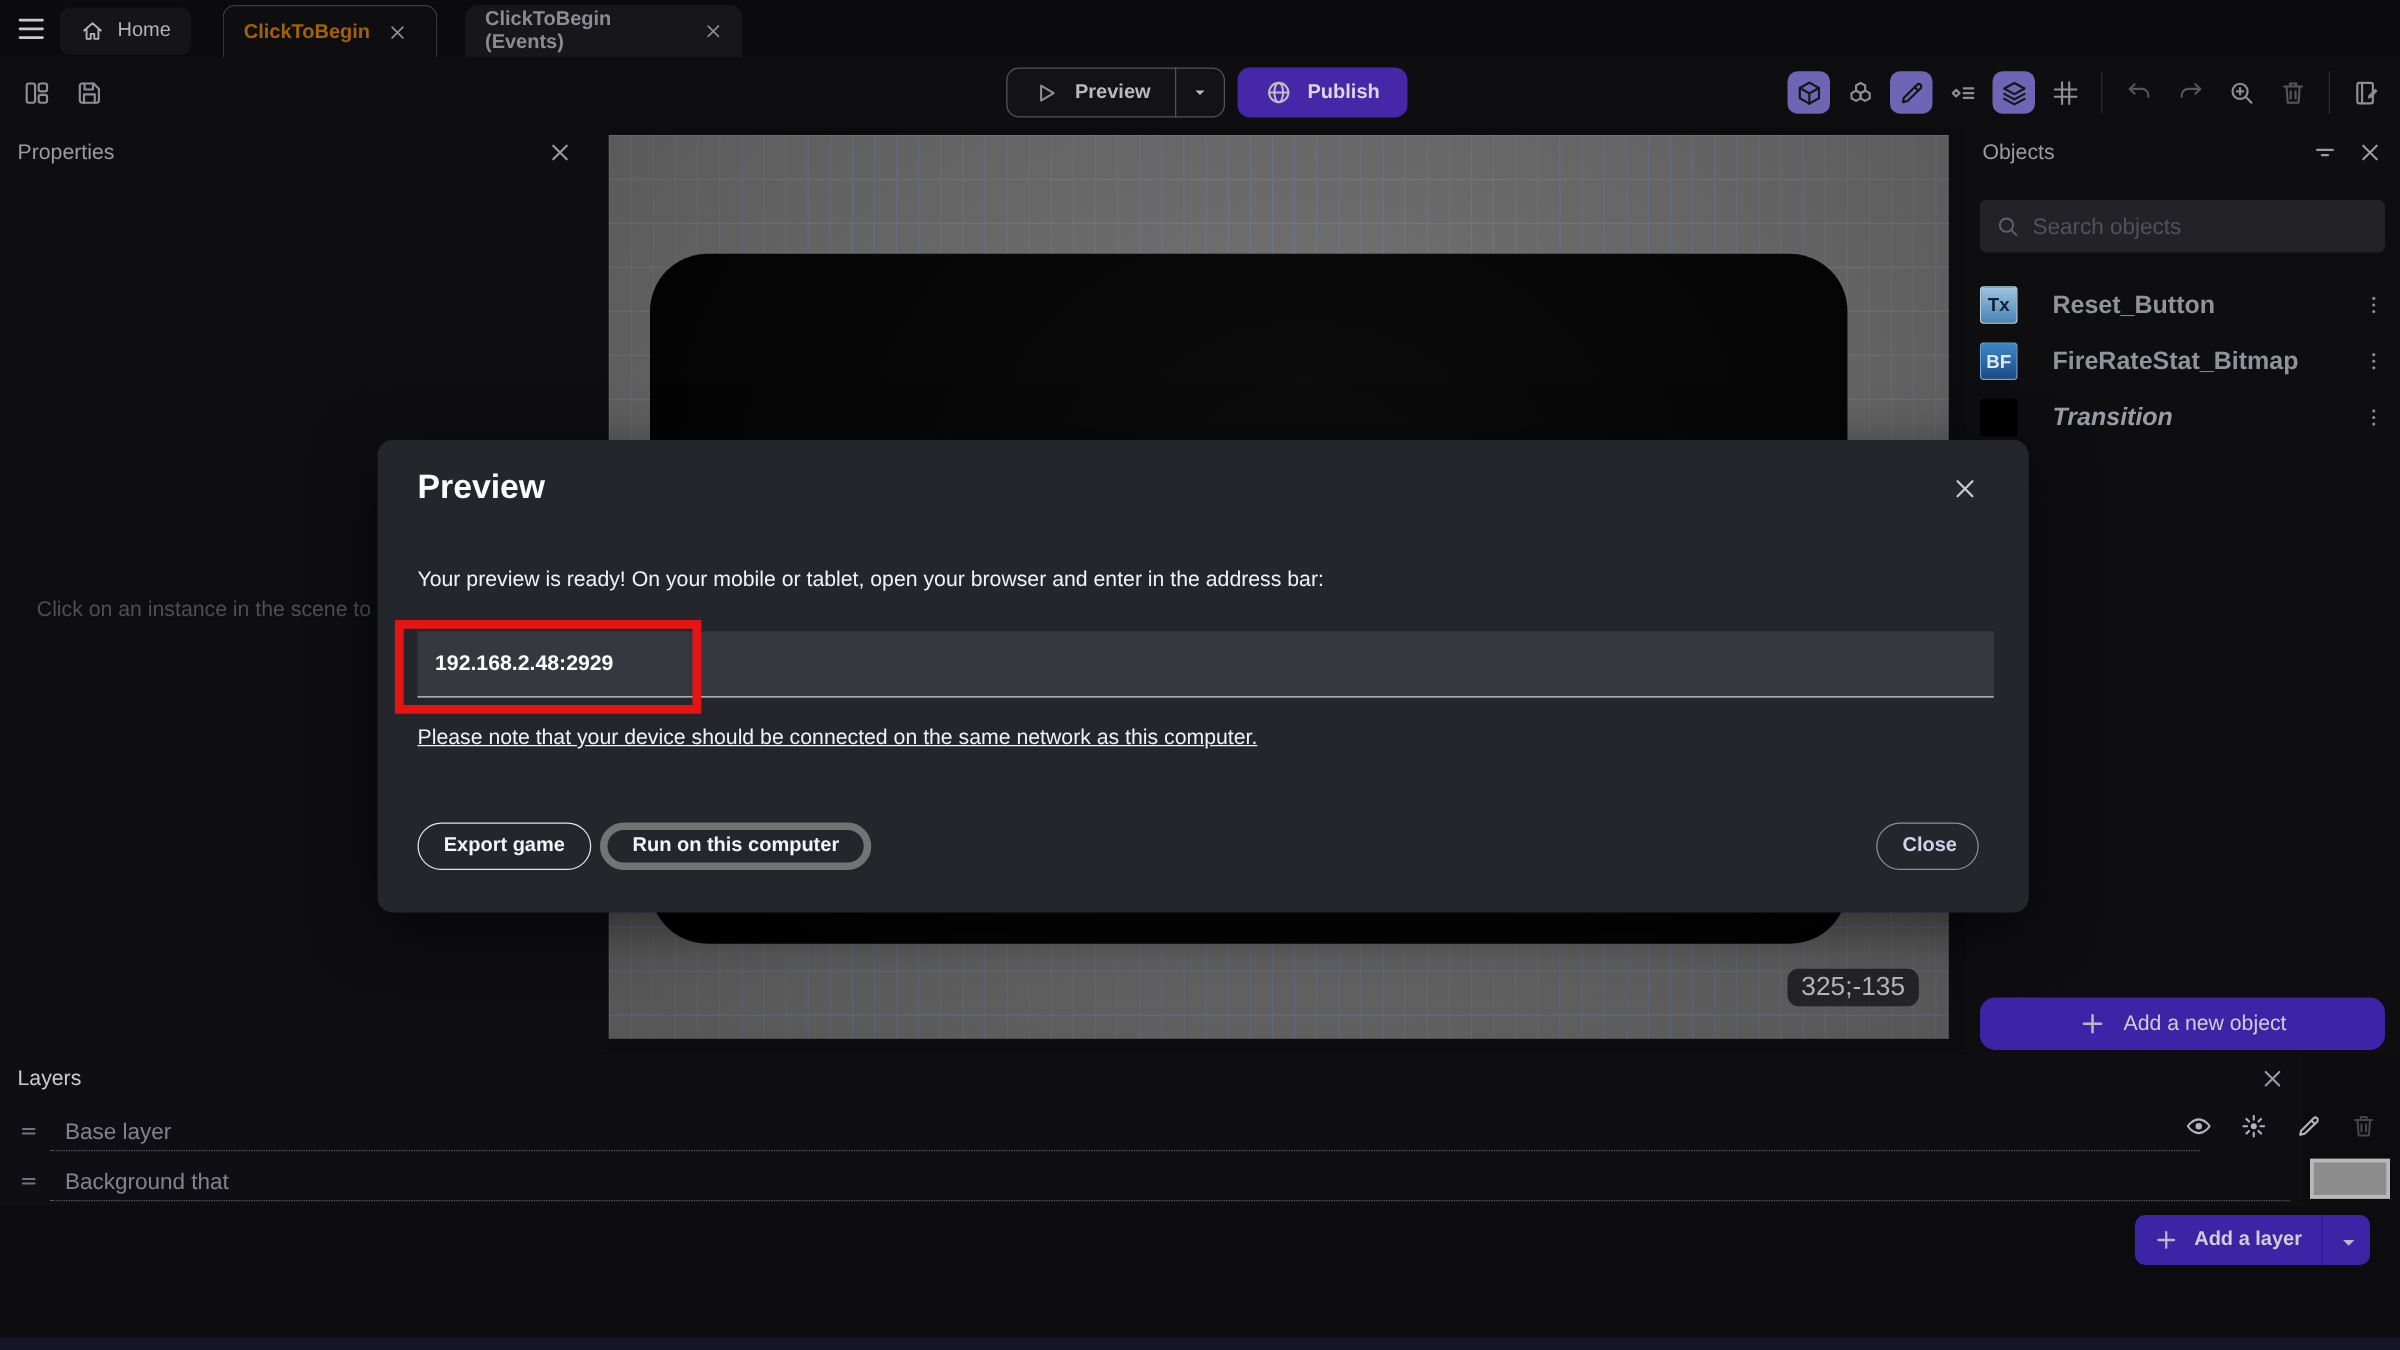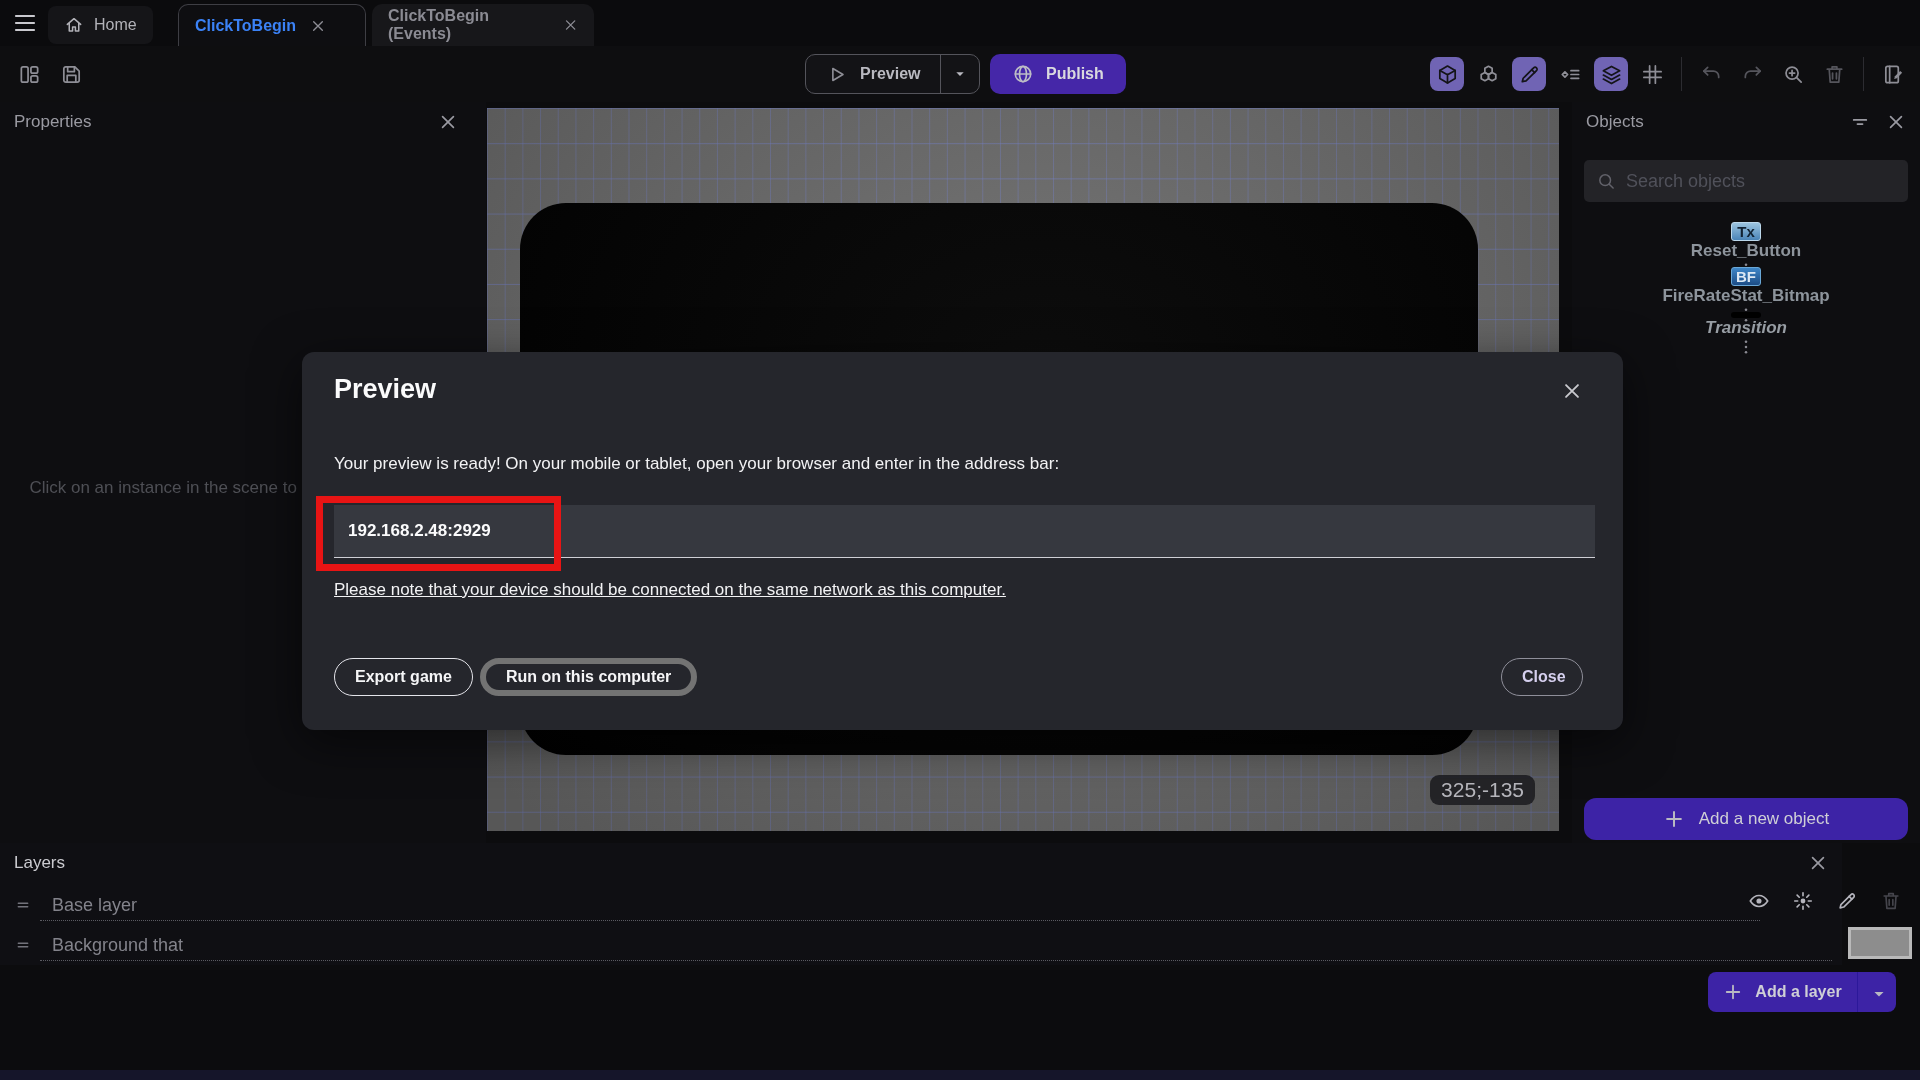--- a/index.html
+++ b/index.html
@@ -6,22 +6,22 @@
   html,body { width:1920px; height:1080px; background:#0c0c0e; overflow:hidden;
     font-family:"Liberation Sans","DejaVu Sans",sans-serif; }
   svg { display:block; }
 
   
   #tabbar { position:absolute; left:0; top:0; width:1920px; height:46px; background:#0b0b0d; }
   .hamburger { position:absolute; left:12px; top:11px; color:#c9c9ce; width:26px; height:24px; cursor:pointer; }
   .tab { position:absolute; display:flex; align-items:center; gap:10px; height:42px; top:4px;
     padding:0 16px; border-radius:10px 10px 0 0; font-size:16px; cursor:pointer; }
   #tab-home { left:48px; top:6px; height:38px; border-radius:8px; background:#151518; color:#b2b2b8; }
-  #tab-scene { left:178px; width:188px; background:#0e0e11; border:1px solid #3e3e44; border-bottom:none;
-    color:#3b82f6; font-weight:bold; }
+  #tab-scene { left:178px; width:172px; background:#0e0e11; border:1px solid #3e3e44; border-bottom:none;
+    color:#a16207; font-weight:bold; }
   #tab-events { left:372px; width:222px; background:#17171a; color:#8b8b93;font-weight:bold; }
   .tab .x { color:#8e8e96; width:16px; height:16px; margin-left:4px; }
   .tab .ticon { color:#b2b2b8; width:20px; height:20px; }
 
   
   #toolbar { position:absolute; left:0; top:46px; width:1920px; height:56px; background:#0e0e10; }
   .tbicon { width:34px; height:34px; border-radius:8px; display:flex; align-items:center; justify-content:center;
     color:#8e8e96; cursor:pointer; flex:0 0 auto; }
   .tbicon.hl { background:#7064b4; color:#141418; }
   .tbicon.dim { color:#55555c; }
@@ -56,28 +56,28 @@
     background:radial-gradient(ellipse at 52% 38%, rgba(255,255,255,.05), rgba(0,0,0,.22) 95%); }
   #blackshape { position:absolute; left:33px; top:95px; width:958px; height:552px; background:#000; border-radius:46px; }
   #coords { position:absolute; right:24px; bottom:26px; background:rgba(28,28,32,.88); border-radius:9px;
     padding:3px 11px; color:#b6b6bc; font-size:21px; }
 
   #objects { position:absolute; left:1572px; top:102px; width:348px; height:741px; background:#0e0e11; }
   #obj-search { position:absolute; left:12px; top:58px; width:324px; height:42px; background:#232327; border-radius:5px;
     display:flex; align-items:center; gap:10px; padding:0 12px; cursor:text; }
   #obj-search .mag { width:20px; height:20px; color:#62626a; }
   #obj-search .ph { color:#50515a; font-size:18px; }
-  .obj-row { position:absolute; left:0; width:100%; height:44px; display:flex; align-items:center; gap:0;
-    padding:0 12px; cursor:pointer;flex-direction:column; }
+  .obj-row { position:absolute; left:0; width:100%; height:44px; display:flex; align-items:center; gap:28px;
+    padding:0 12px; cursor:pointer; }
   .obj-thumb { width:30px; height:30px; border-radius:3px; display:flex; align-items:center; justify-content:center;
     font-weight:bold; font-size:15px; }
   .thumb-text { background:linear-gradient(#9cc4e0,#4a84b8); color:#123; border:1px solid #bcd8ec; }
   .thumb-bf { background:linear-gradient(#3e86c8,#1c4c86); color:#dce8f4; border:1px solid #6aa8d8; }
   .thumb-black { background:#000; }
-  .obj-label { flex:1; color:#8d949c; font-weight:bold; font-size:17px; }
+  .obj-label { flex:1; color:#8d949c; font-weight:bold; font-size:20px; }
   .obj-label.it { font-style:italic; color:#979da4; }
   .obj-dots { width:18px; height:18px; color:#8a8a92; cursor:pointer; }
   #btn-add-object { position:absolute; left:12px; top:679px; width:324px; height:42px; background:#3d23a6; border:none;
     border-radius:12px; color:#cfcfd6; font-weight:normal; font-size:17px; display:flex; align-items:center;
     justify-content:center; gap:14px; cursor:pointer;margin-top:17px; }
   #btn-add-object svg { width:22px; height:22px; color:#b9b9c2; }
 
   
   #layers { position:absolute; left:0; top:843px; width:1842px; height:122px; background:#0f0f13; }
   #layers .panel-head { color:#cbcbd0; }

